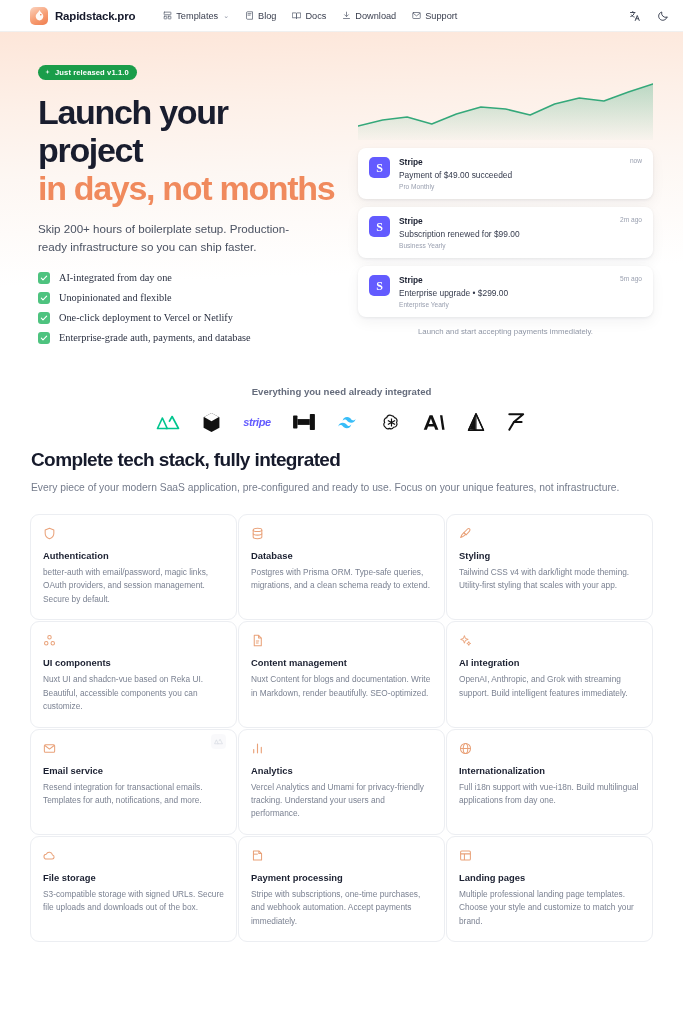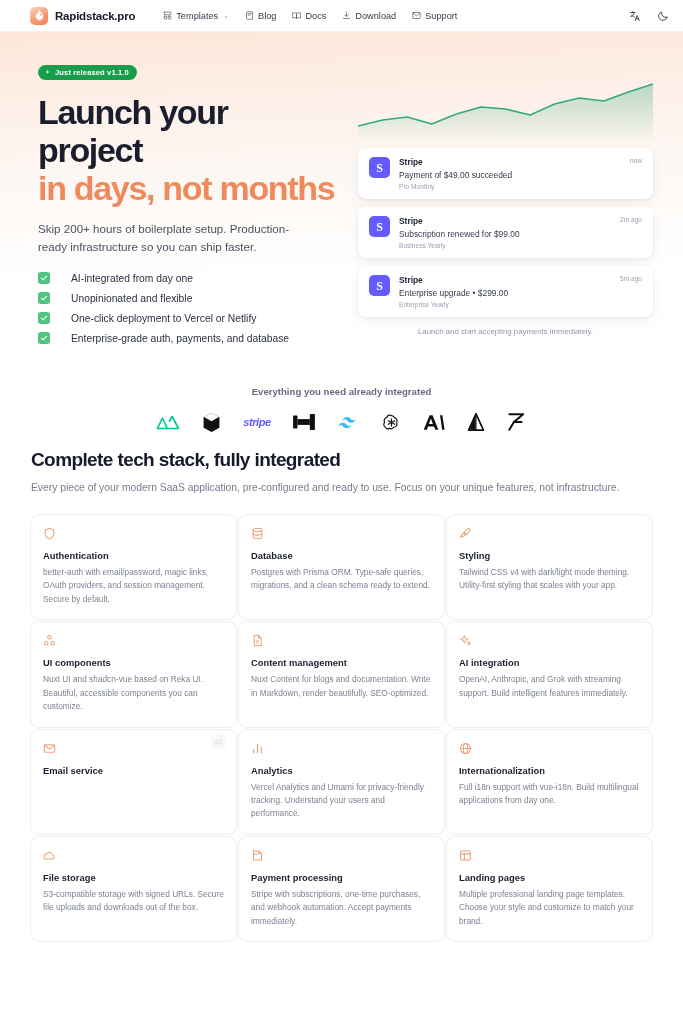--- a/index.html
+++ b/index.html
@@ -75,21 +75,21 @@
 
   .hero-sub {
     margin-top: 13px;
     font-size: 11.6px;
     line-height: 1.55;
     color: #4a5161;
     max-width: 270px;
   }
 
   .checklist { margin-top: 16px; display:flex; flex-direction:column; gap: 8px; }
-  .check-item { display:flex; align-items:center; gap: 21px; }
+  .check-item { display:flex; gap: 9px; font-family: Liberation Serif, serif; }
   .check-box {
     width: 12px; height: 12px; border-radius: 3px;
     background: #4ec37f; flex: 0 0 auto;
     display:flex; align-items:center; justify-content:center;
   }
   .check-box svg { width: 8px; height: 8px; display:block; }
   .check-label { font-size: 10.3px; color: #2b3142; }
 
   
   .hero-right { flex: 1; position: relative; padding-top: 28px; }
@@ -490,20 +490,21 @@
             <path d="M13 19h17L21.5 3l-4 7"></path>
           </svg>
         </span>
       <span class="card-icon">
           <svg viewBox="0 0 24 24" fill="none" stroke="#e9a178" stroke-width="1.9" stroke-linejoin="round">
             <rect x="2.5" y="5" width="19" height="14" rx="2"></rect>
             <path d="M3.5 6.5L12 13l8.5-6.5"></path>
           </svg>
         </span>
       <div class="card-title">Email service</div>
+      <div class="card-desc">Resend integration for transactional emails. Templates for auth, notifications, and more.</div>
     </div>
 
     <div class="card">
       <span class="card-icon">
           <svg viewBox="0 0 24 24" fill="none" stroke="#e9a178" stroke-width="2.1" stroke-linecap="round">
             <path d="M5 20v-6M12 20V4M19 20v-10"></path>
           </svg>
         </span>
       <div class="card-title">Analytics</div>
       <div class="card-desc">Vercel Analytics and Umami for privacy-friendly tracking. Understand your users and performance.</div>

